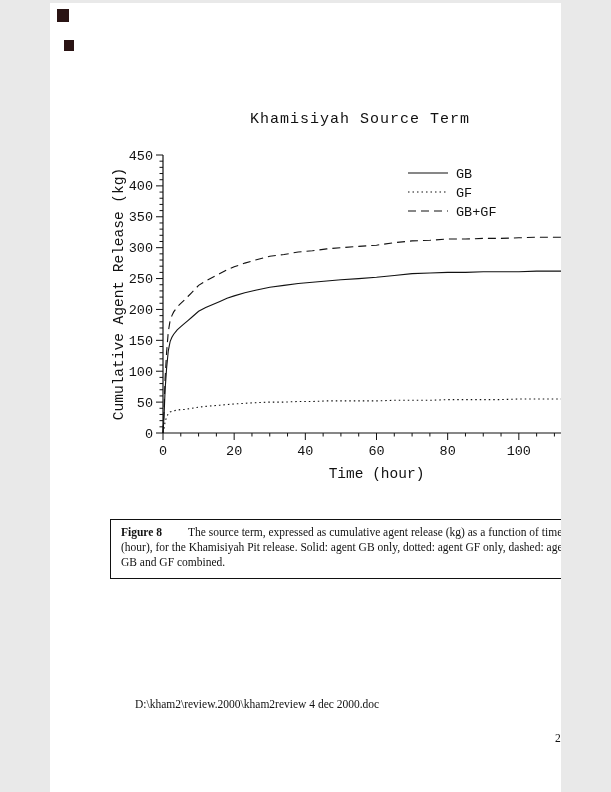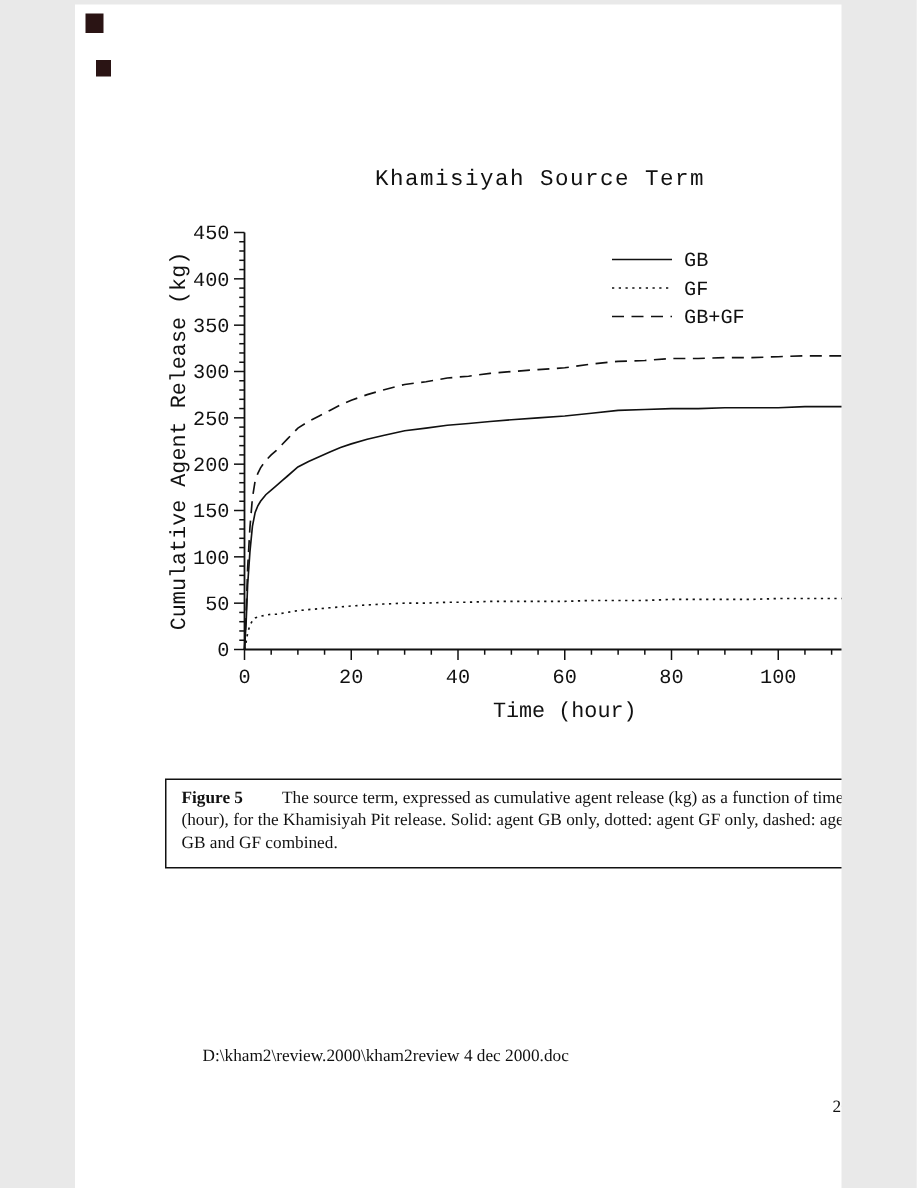--- a/index.html
+++ b/index.html
@@ -155,19 +155,19 @@
         <line x1="298" y1="30" x2="338" y2="30" stroke="#111111" stroke-width="1.1"></line>
         <text x="346" y="34.5" font-size="13.5">GB</text>
         <line x1="298" y1="49" x2="338" y2="49" stroke="#111111" stroke-width="1.1" stroke-dasharray="1.5 3"></line>
         <text x="346" y="53.5" font-size="13.5">GF</text>
         <line x1="298" y1="68" x2="338" y2="68" stroke="#111111" stroke-width="1.1" stroke-dasharray="8 5"></line>
         <text x="346" y="72.5" font-size="13.5">GB+GF</text>
       </svg>
   </div>
 
   <div class="caption-box">
-    <span class="caption-label">Figure 5</span><span>The source term, expressed as cumulative agent release (kg) as a function of time (hour), for the Khamisiyah Pit release.  Solid: agent GB only, dotted: agent GF only, dashed: agents GB and GF combined.</span>
+    <span class="caption-label">Figure 8</span><span>The source term, expressed as cumulative agent release (kg) as a function of time (hour), for the Khamisiyah Pit release.  Solid: agent GB only, dotted: agent GF only, dashed: agents GB and GF combined.</span>
   </div>
 
   <div class="footer-path">D:\kham2\review.2000\kham2review 4 dec 2000.doc</div>
   <div class="footer-page">20</div>
 
 </div>
 
 </body></html>

